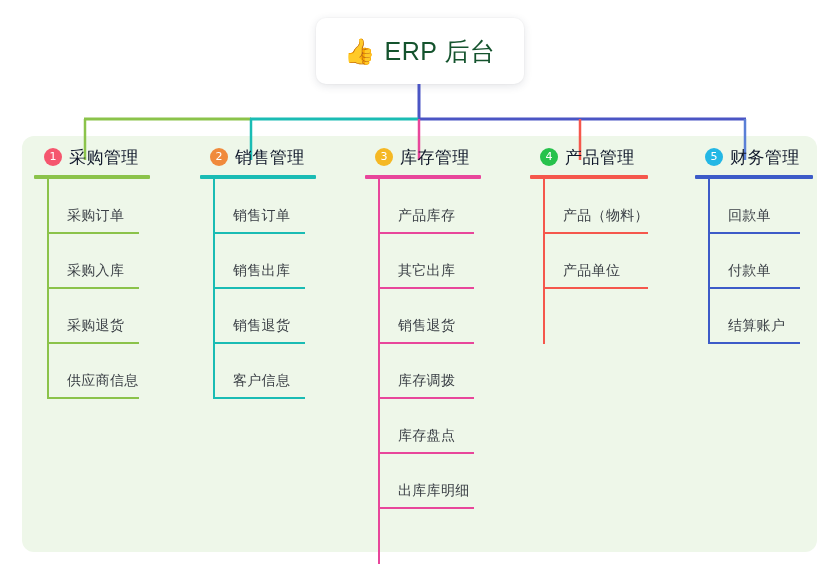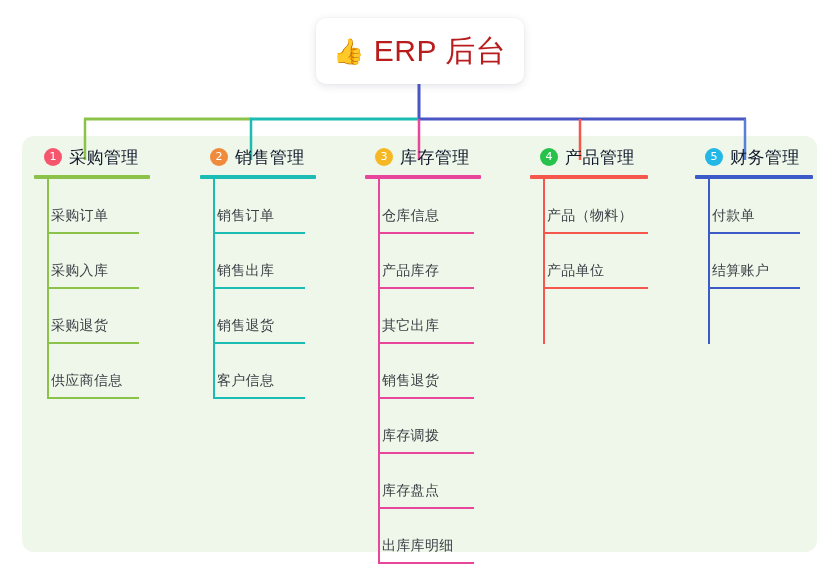--- a/index.html
+++ b/index.html
@@ -33,22 +33,22 @@
     justify-content: center;
     gap: 9px;
   }
   .root-emoji {
     font-size: 25px;
     line-height: 1;
     font-family: "DejaVu Sans", sans-serif;
     color: #f0ad2e;
   }
   .root-title {
-    font-size: 30px;
-    color: #b91c1c;
+    font-size: 25px;
+    color: #14532d;
     letter-spacing: 0.5px;
     white-space: nowrap;
   }
 
   
   .connector-layer {
     position: absolute;
     left: 0; top: 0;
     width: 839px; height: 588px;
     pointer-events: none;
@@ -111,21 +111,21 @@
     left: 0;
     top: 0;
     width: 2px;
   }
   .leaf {
     position: relative;
     height: 55px;
   }
   .leaf-text {
     position: absolute;
-    left: 4px;
+    left: 20px;
     bottom: 9px;
     font-size: 14px;
     color: #3a3f45;
     white-space: nowrap;
     letter-spacing: 0.3px;
   }
   .leaf-rule {
     position: absolute;
     left: 0;
     bottom: 0;
@@ -211,24 +211,20 @@
       </div>
       <div class="branch" style="left: 365px;">
         <div class="branch-header">
           <span class="badge" style="background: rgb(245, 184, 36);">3</span>
           <span class="branch-title">库存管理</span>
         </div>
         <div class="branch-rule" style="background: rgb(232, 70, 155); width: 116px;"></div>
         <div class="leaf-list">
           <div class="leaf-spine" style="background: rgb(232, 70, 155); height: 385px;"></div>
           <div class="leaf">
-            <span class="leaf-text">仓库信息</span>
-            <div class="leaf-rule" style="background: rgb(232, 70, 155); width: 96px;"></div>
-          </div>
-          <div class="leaf">
             <span class="leaf-text">产品库存</span>
             <div class="leaf-rule" style="background: rgb(232, 70, 155); width: 96px;"></div>
           </div>
           <div class="leaf">
             <span class="leaf-text">其它出库</span>
             <div class="leaf-rule" style="background: rgb(232, 70, 155); width: 96px;"></div>
           </div>
           <div class="leaf">
             <span class="leaf-text">销售退货</span>
             <div class="leaf-rule" style="background: rgb(232, 70, 155); width: 96px;"></div>
@@ -267,20 +263,24 @@
       </div>
       <div class="branch" style="left: 695px;">
         <div class="branch-header">
           <span class="badge" style="background: rgb(35, 183, 229);">5</span>
           <span class="branch-title">财务管理</span>
         </div>
         <div class="branch-rule" style="background: rgb(61, 91, 200); width: 118px;"></div>
         <div class="leaf-list">
           <div class="leaf-spine" style="background: rgb(61, 91, 200); height: 165px;"></div>
           <div class="leaf">
+            <span class="leaf-text">回款单</span>
+            <div class="leaf-rule" style="background: rgb(61, 91, 200); width: 92px;"></div>
+          </div>
+          <div class="leaf">
             <span class="leaf-text">付款单</span>
             <div class="leaf-rule" style="background: rgb(61, 91, 200); width: 92px;"></div>
           </div>
           <div class="leaf">
             <span class="leaf-text">结算账户</span>
             <div class="leaf-rule" style="background: rgb(61, 91, 200); width: 92px;"></div>
           </div>
         </div>
       </div>
     </div>

